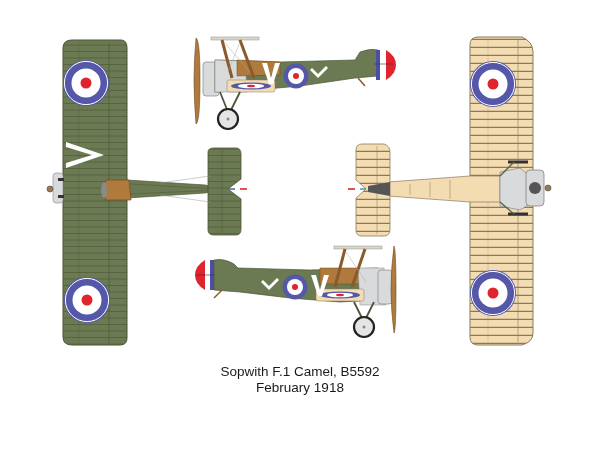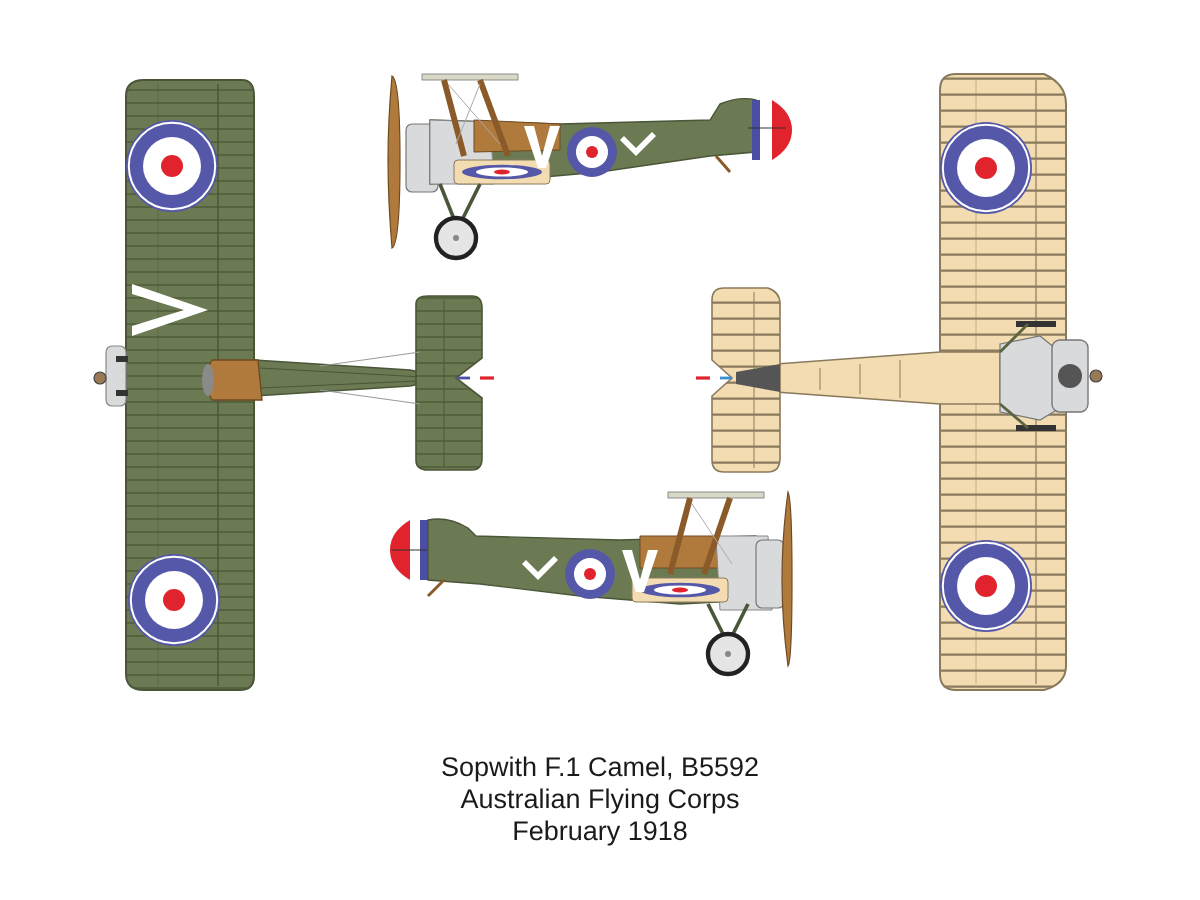--- a/index.html
+++ b/index.html
@@ -1,18 +1,18 @@
 <!DOCTYPE html>
 <html><head>
 <meta charset="utf-8">
 <style>
   html, body { margin: 0; padding: 0; background: #ffffff; }
   body { width: 600px; height: 450px; position: relative; overflow: hidden; font-family: "Liberation Sans", sans-serif; }
   .canvas { position: absolute; left: 0; top: 0; width: 600px; height: 450px; }
-  .caption { position: absolute; left: 150px; top: 364px; width: 300px; text-align: center; color: #1a1a1a; font-size: 13.5px; line-height: 16px; font-family: "Liberation Sans", sans-serif; margin-top: 12px; }
+  .caption { position: absolute; left: 150px; top: 364px; width: 300px; text-align: center; color: #1a1a1a; font-size: 13.5px; line-height: 16px; font-family: "Liberation Sans", sans-serif; }
   .caption div { white-space: nowrap; }
 </style>
 </head>
 <body>
 
 <svg class="canvas" viewBox="0 0 600 450" xmlns="http://www.w3.org/2000/svg">
   <defs>
     <pattern id="ribsOlive" width="66" height="6.5" patternUnits="userSpaceOnUse">
       <rect width="66" height="6.5" fill="#6b7a52"></rect>
       <line x1="0" y1="6" x2="66" y2="6" stroke="#56633f" stroke-width="1"></line>
@@ -171,15 +171,14 @@
     <path d="M356,150 Q356,144 362,144 L384,144 Q390,146 390,152 L390,229 Q390,236 384,236 L362,236 Q356,236 356,230 L356,198 L366,189 L356,180 Z" fill="url(#ribsLinen)" stroke="#8a7a5c" stroke-width="0.8"></path>
     <line x1="377" y1="146" x2="377" y2="234" stroke="#8a7a5c" stroke-width="0.5"></line>
     <path d="M368,186 L390,182 L390,196 L368,192 Z" fill="#555"></path>
     <line x1="348" y1="189" x2="355" y2="189" stroke="#e0232c" stroke-width="1.6"></line>
     <line x1="360" y1="189" x2="366" y2="189" stroke="#3a8fd0" stroke-width="1.4"></line>
   </g>
 </svg>
 
 <div class="caption">
   <div>Sopwith F.1 Camel, B5592</div>
-  <div>Australian Flying Corps</div>
   <div>February 1918</div>
 </div>
 
 </body></html>

